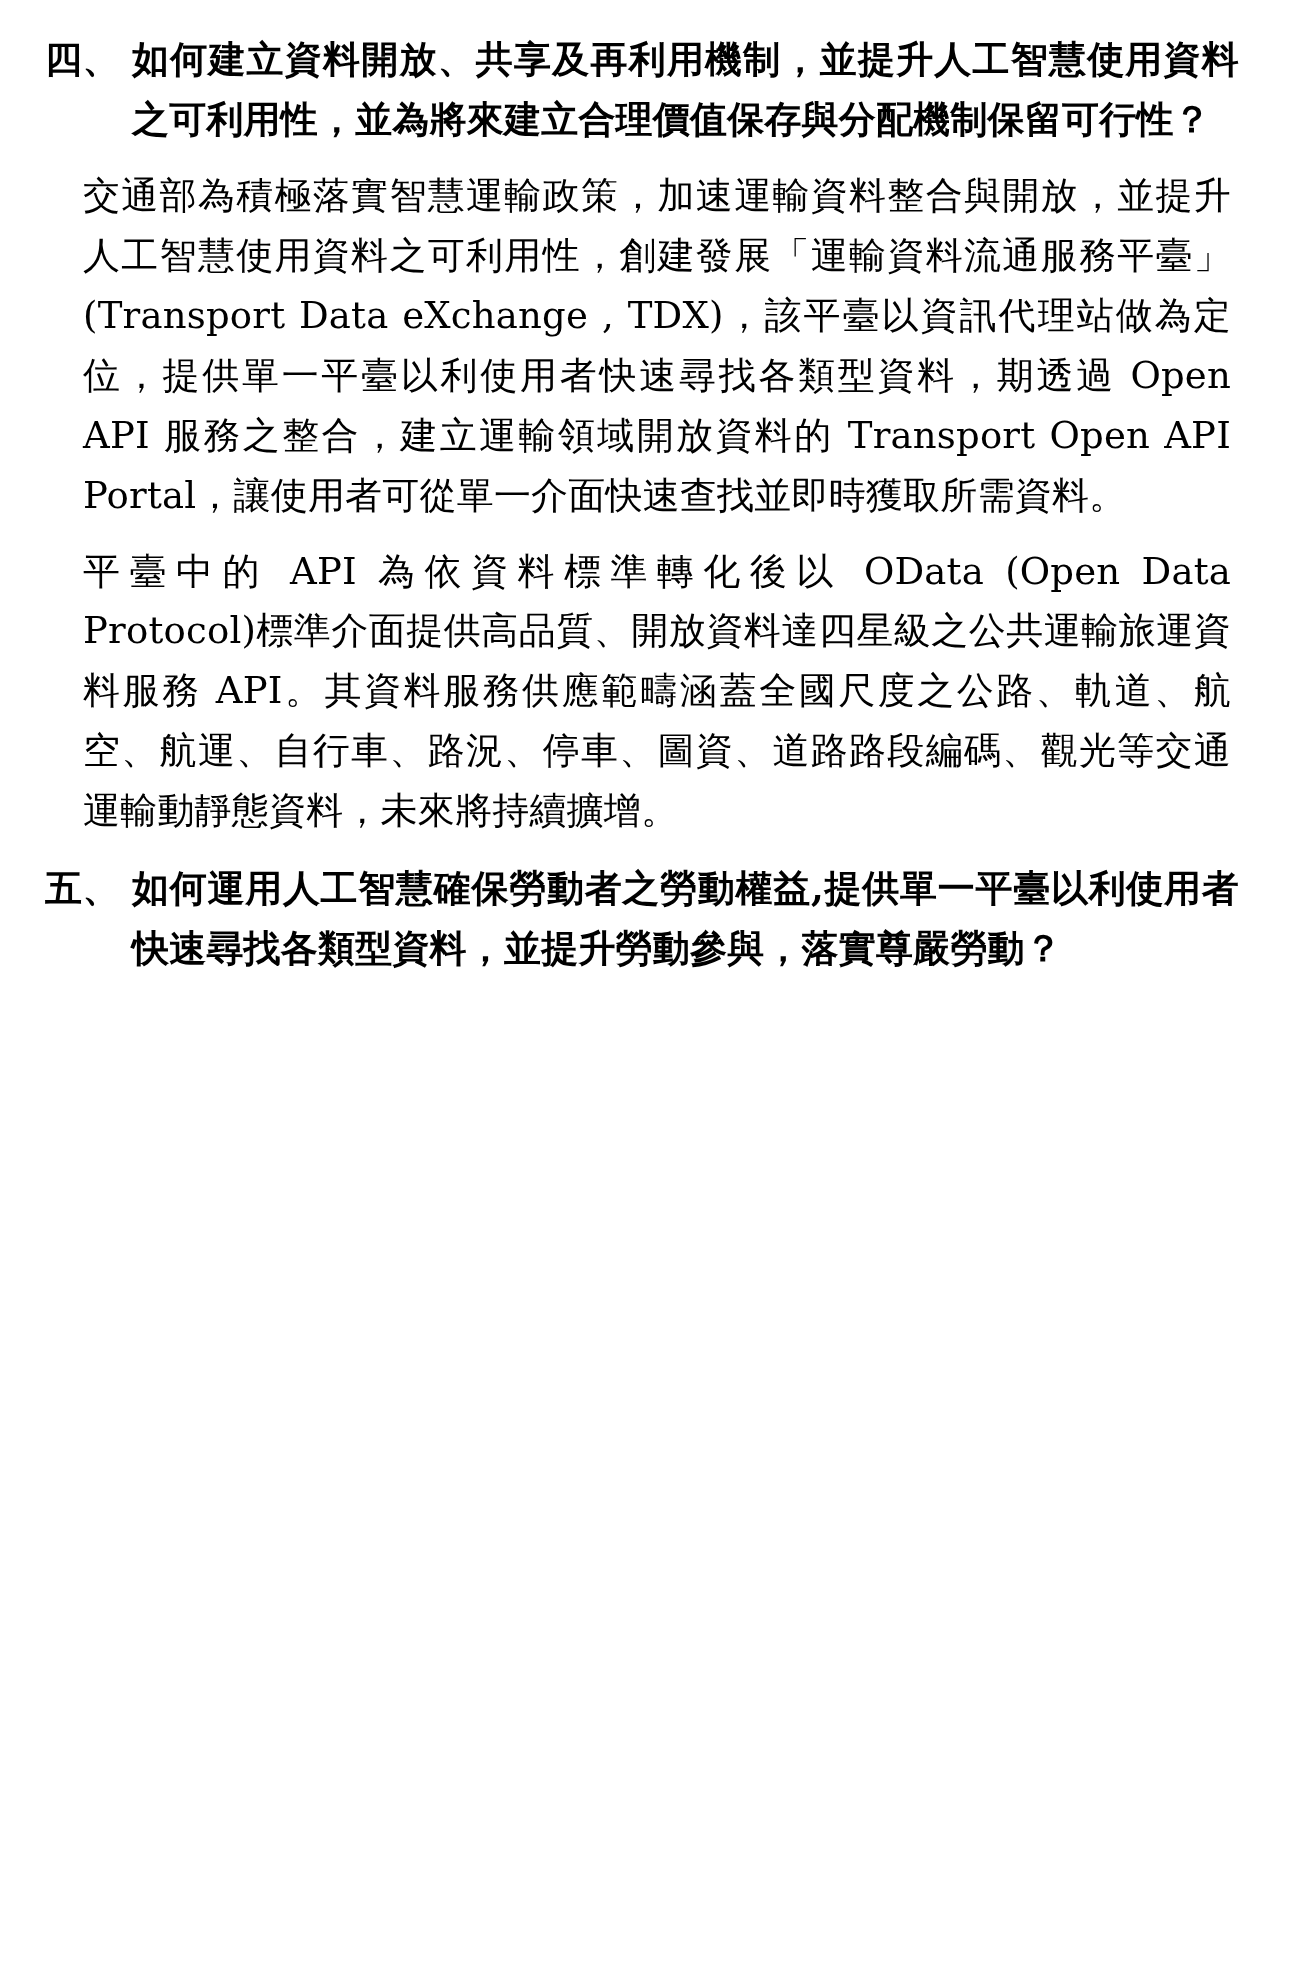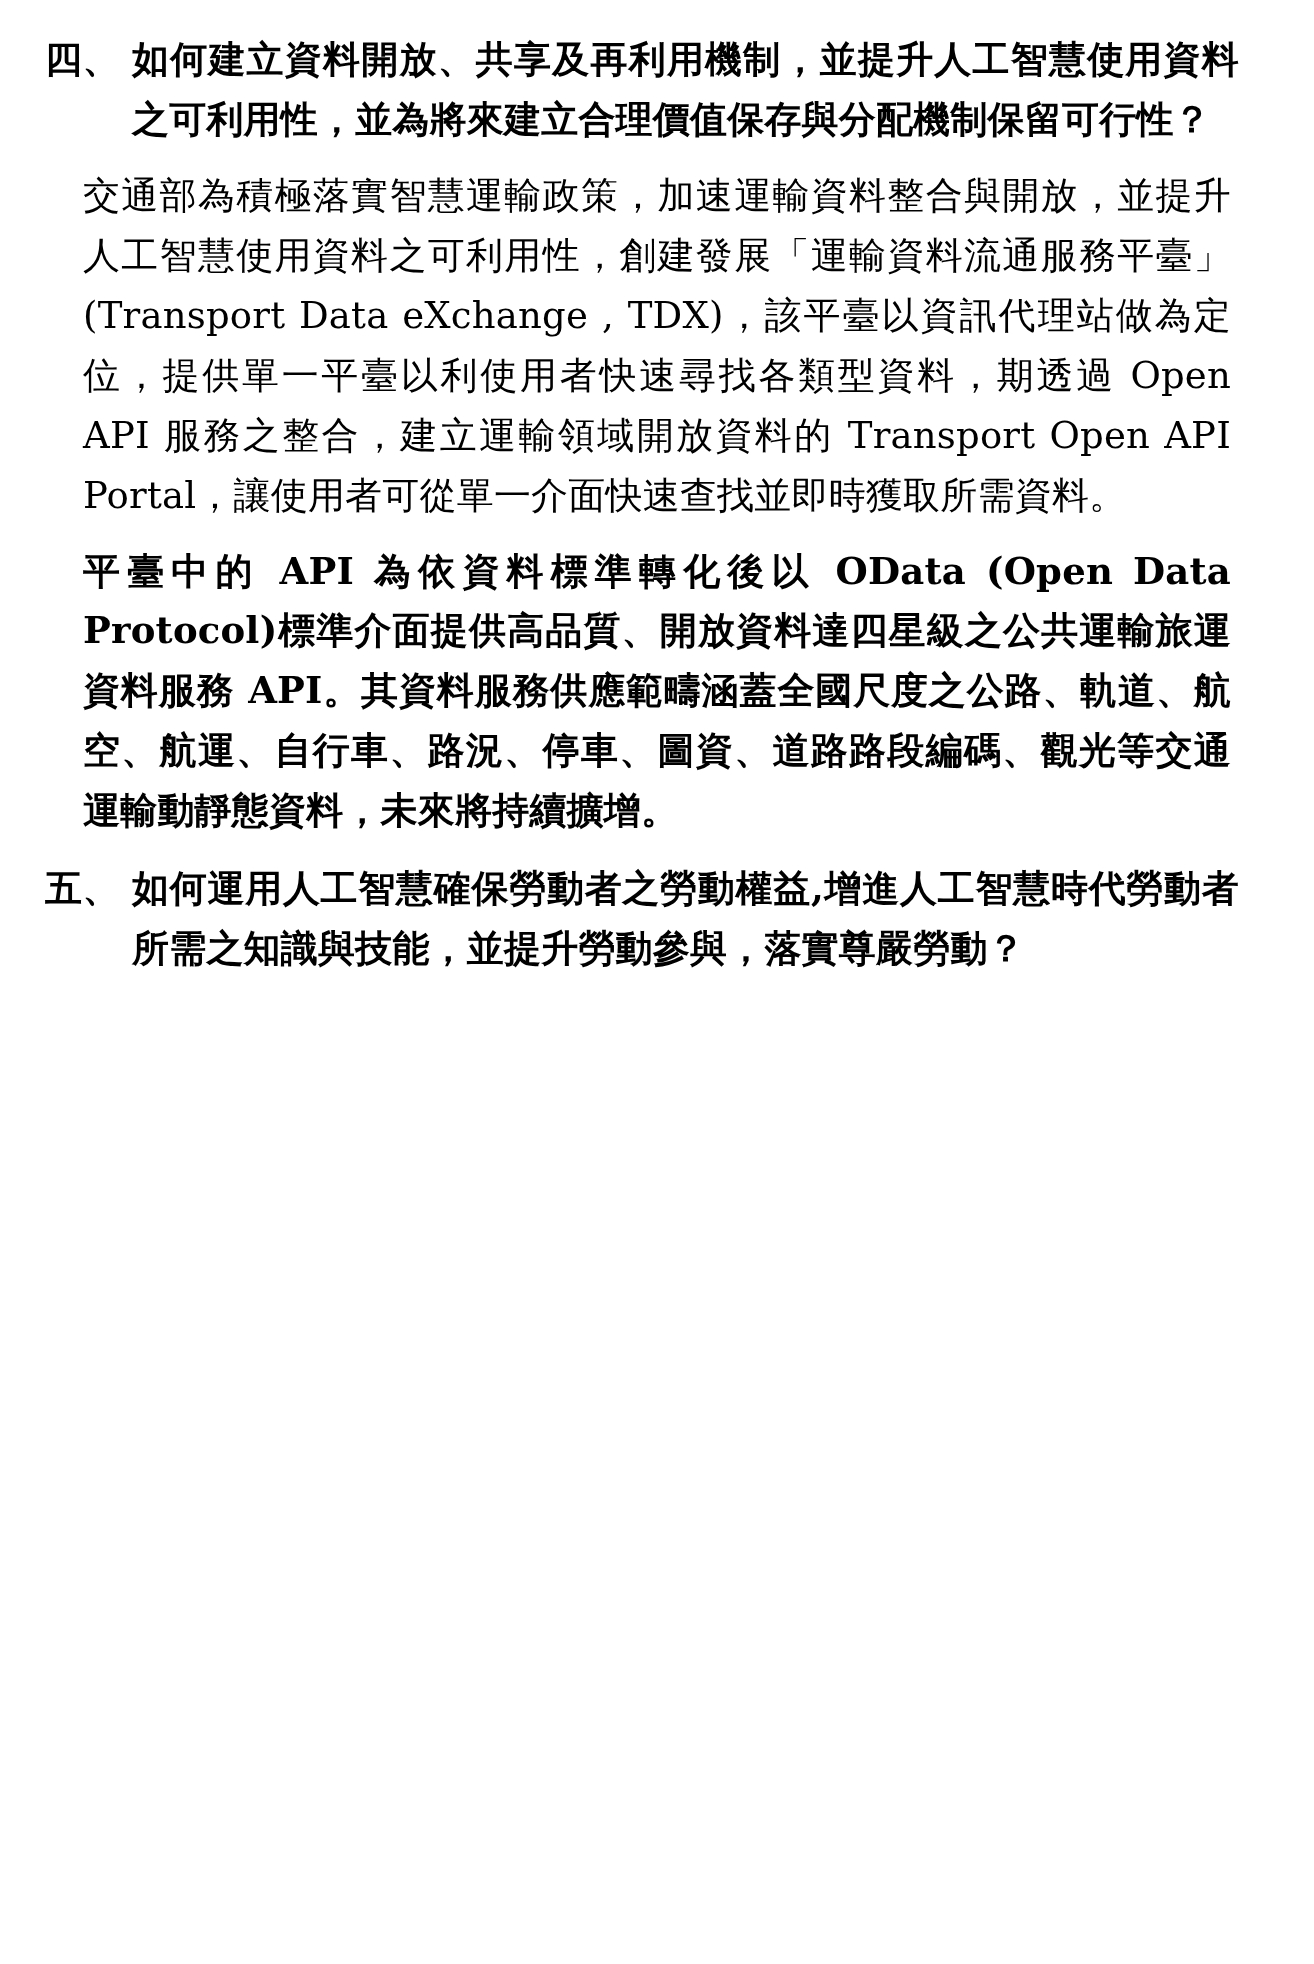--- a/index.html
+++ b/index.html
@@ -53,37 +53,36 @@
     line-height: 1.62;
     text-align: justify;
     text-justify: inter-ideograph;
     letter-spacing: 0.2px;
     margin: 16px 0 16px 0;
     padding-left: 38px;
     padding-right: 8px;
   }
   .para.tight {
     margin-bottom: 14px;
-    font-weight: bold;
   }
 </style>
 </head>
 <body>
 
 <div class="page">
 
   <div class="block">
     <div class="q-item">
       <div class="q-marker">四、</div>
       <div class="q-text">如何建立資料開放、共享及再利用機制，並提升人工智慧使用資料之可利用性，並為將來建立合理價值保存與分配機制保留可行性？</div>
     </div>
     <p class="para">交通部為積極落實智慧運輸政策，加速運輸資料整合與開放，並提升人工智慧使用資料之可利用性，創建發展「運輸資料流通服務平臺」(Transport Data eXchange , TDX)，該平臺以資訊代理站做為定位，提供單一平臺以利使用者快速尋找各類型資料，期透過 Open API 服務之整合，建立運輸領域開放資料的 Transport Open API Portal，讓使用者可從單一介面快速查找並即時獲取所需資料。</p>
     <p class="para tight">平臺中的 API 為依資料標準轉化後以 OData (Open Data Protocol)標準介面提供高品質、開放資料達四星級之公共運輸旅運資料服務 API。其資料服務供應範疇涵蓋全國尺度之公路、軌道、航空、航運、自行車、路況、停車、圖資、道路路段編碼、觀光等交通運輸動靜態資料，未來將持續擴增。</p>
   </div>
 
   <div class="block">
     <div class="q-item">
       <div class="q-marker">五、</div>
-      <div class="q-text">如何運用人工智慧確保勞動者之勞動權益,增進人工智慧時代勞動者所需之知識與技能，並提升勞動參與，落實尊嚴勞動？</div>
+      <div class="q-text">如何運用人工智慧確保勞動者之勞動權益,提供單一平臺以利使用者快速尋找各類型資料，並提升勞動參與，落實尊嚴勞動？</div>
     </div>
   </div>
 
 </div>
 
 </body></html>

